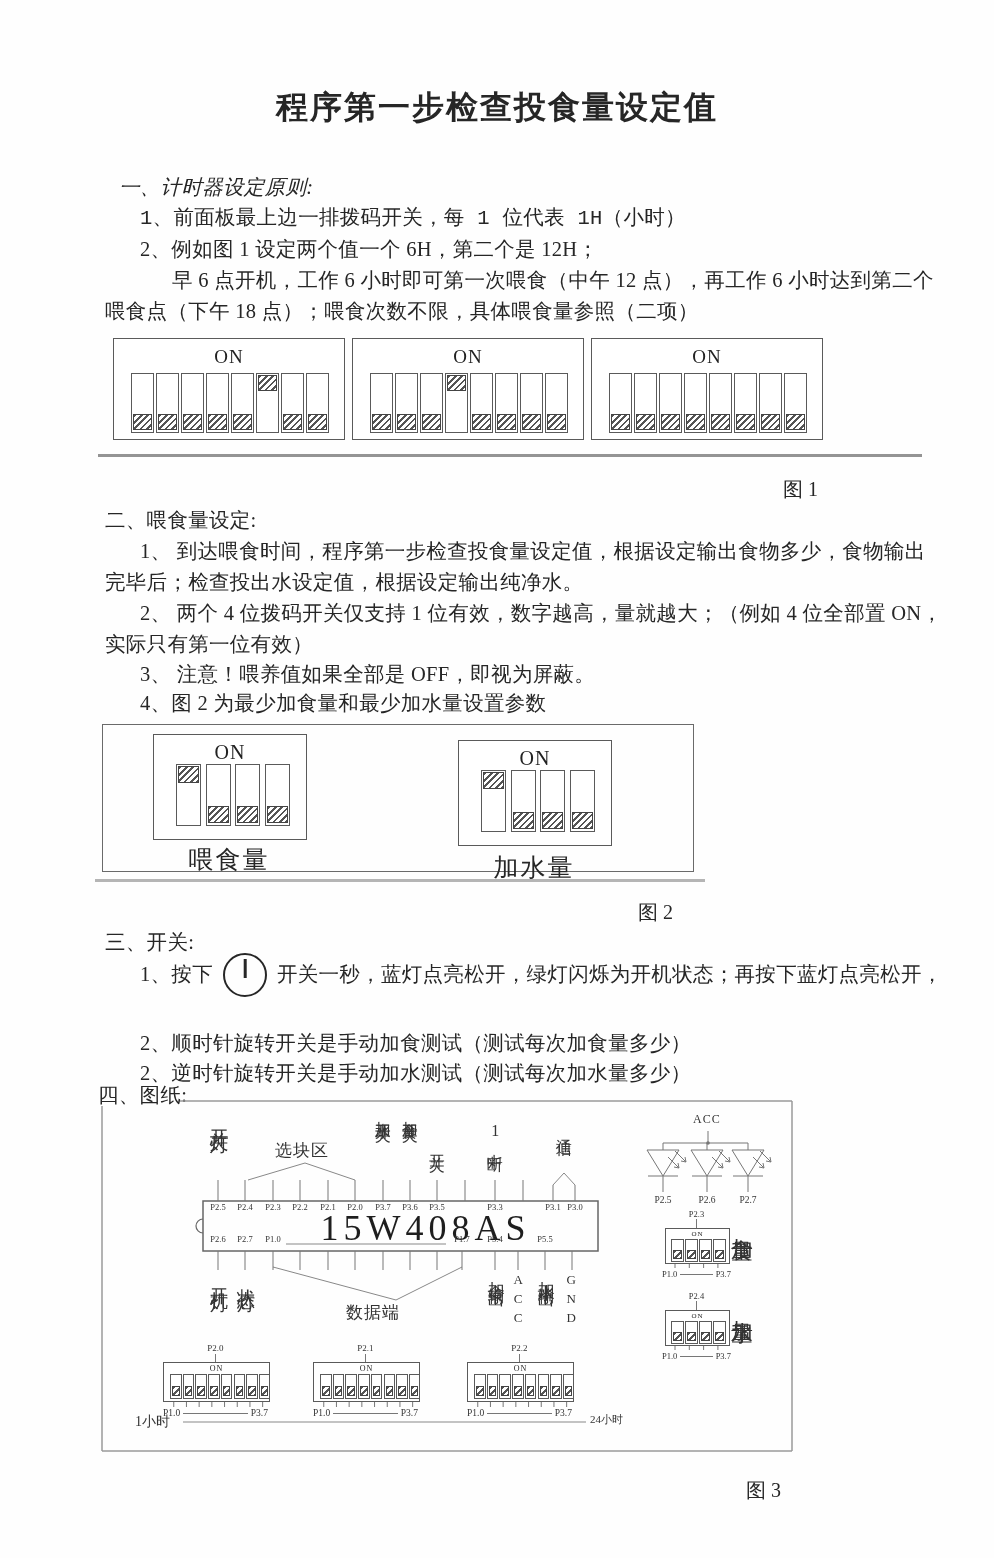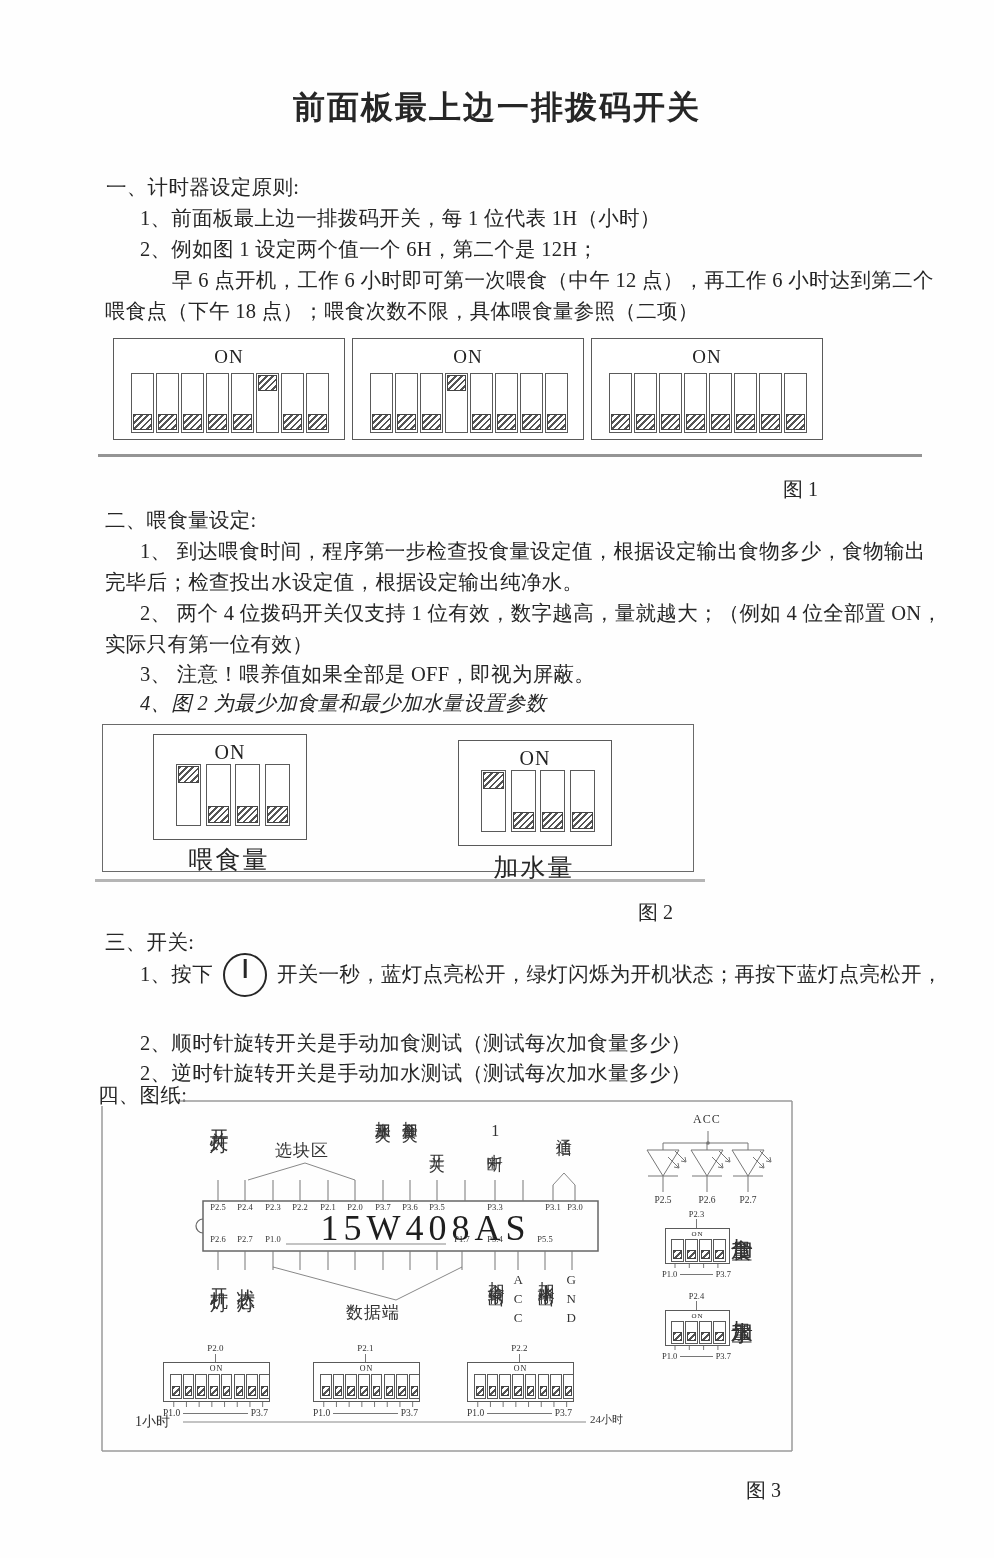--- a/index.html
+++ b/index.html
@@ -30,38 +30,38 @@
   .rangerow{position:absolute;display:flex;align-items:center;color:#333;line-height:1;}
   .rangerow .ln{flex:1;height:1px;background:#777;margin:0 3px;}
   .chipname{position:absolute;left:102px;top:107px;width:395px;padding-left:50px;box-sizing:border-box;
             text-align:center;font-size:36px;letter-spacing:5px;color:#1e1e1e;}
 </style>
 </head>
 <body>
 
 <div id="page">
 
-  <div class="title">前面板最上边一排拨码开关</div>
-
-  <div class="t" style="left:106px;top:175px;">一、计时器设定原则:</div>
-  <div class="t" style="left:140px;top:206px;">1、前面板最上边一排拨码开关，每 1 位代表 1H（小时）</div>
+  <div class="title">程序第一步检查投食量设定值</div>
+
+  <div class="t" style="left:119px;top:175px;font-style:italic;">一、计时器设定原则:</div>
+  <div class="t" style="left:140px;top:206px;font-family:Liberation Mono, monospace;">1、前面板最上边一排拨码开关，每 1 位代表 1H（小时）</div>
   <div class="t" style="left:140px;top:237px;">2、例如图 1 设定两个值一个 6H，第二个是 12H；</div>
   <div class="t" style="left:172px;top:268px;">早 6 点开机，工作 6 小时即可第一次喂食（中午 12 点），再工作 6 小时达到第二个</div>
   <div class="t" style="left:105px;top:299px;">喂食点（下午 18 点）；喂食次数不限，具体喂食量参照（二项）</div>
 
   <div class="hline" style="left:98px;top:454px;width:824px;height:2.5px;"></div>
   <div class="cap" style="left:783px;top:476px;">图 1</div>
 
   <div class="t" style="left:105px;top:508px;">二、喂食量设定:</div>
   <div class="t" style="left:140px;top:539px;">1、 到达喂食时间，程序第一步检查投食量设定值，根据设定输出食物多少，食物输出</div>
   <div class="t" style="left:105px;top:570px;">完毕后；检查投出水设定值，根据设定输出纯净水。</div>
   <div class="t" style="left:140px;top:601px;">2、 两个 4 位拨码开关仅支持 1 位有效，数字越高，量就越大；（例如 4 位全部置 ON，</div>
   <div class="t" style="left:105px;top:632px;">实际只有第一位有效）</div>
   <div class="t" style="left:140px;top:662px;">3、 注意！喂养值如果全部是 OFF，即视为屏蔽。</div>
-  <div class="t" style="left:140px;top:691px;font-style:italic;">4、图 2 为最少加食量和最少加水量设置参数</div>
+  <div class="t" style="left:140px;top:691px;">4、图 2 为最少加食量和最少加水量设置参数</div>
 
   <div class="box" style="left:102px;top:724px;width:590px;height:146px;"></div>
   <div class="figlabel" style="left:153px;top:843px;width:152px;font-size:25px;">喂食量</div>
   <div class="figlabel" style="left:458px;top:851px;width:152px;font-size:25px;">加水量</div>
   <div class="hline" style="left:95px;top:879px;width:610px;height:3px;background:#b5b5b5;"></div>
   <div class="cap" style="left:638px;top:899px;">图 2</div>
 
   <div class="t" style="left:105px;top:930px;">三、开关:</div>
   <div class="t" style="left:140px;top:952px;display:flex;align-items:center;gap:10px;height:46px;">
     <span>1、按下</span>

